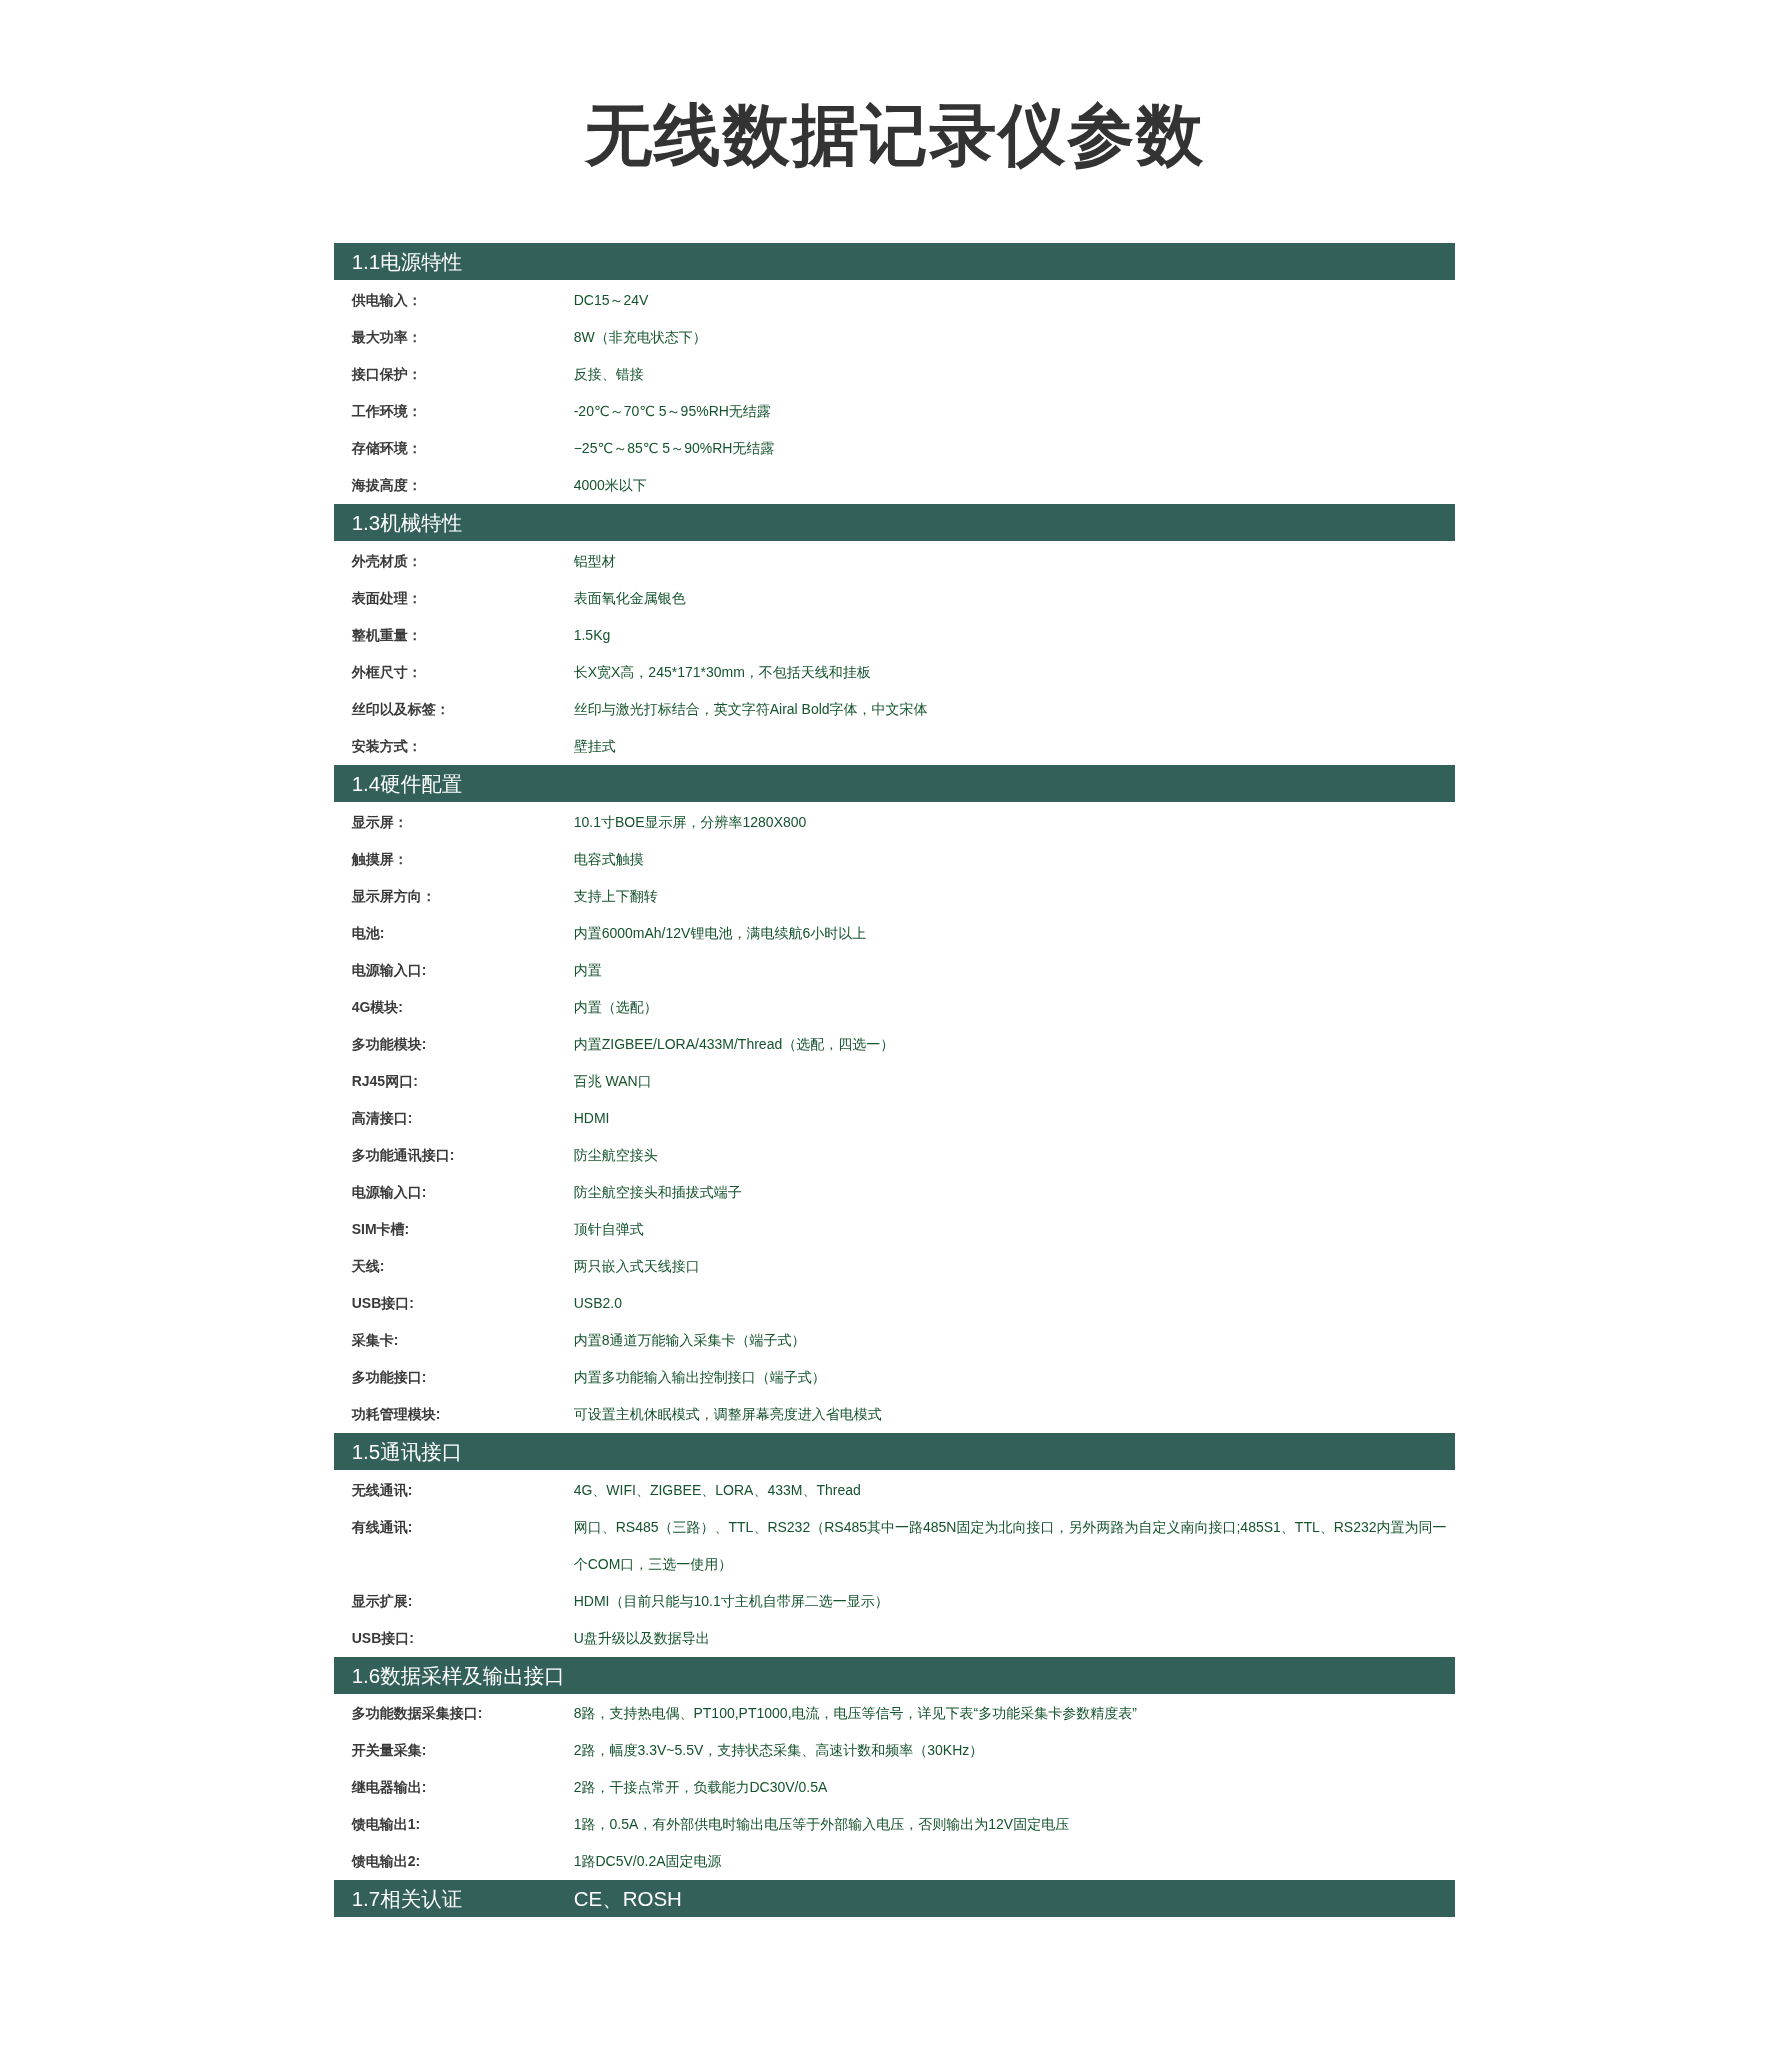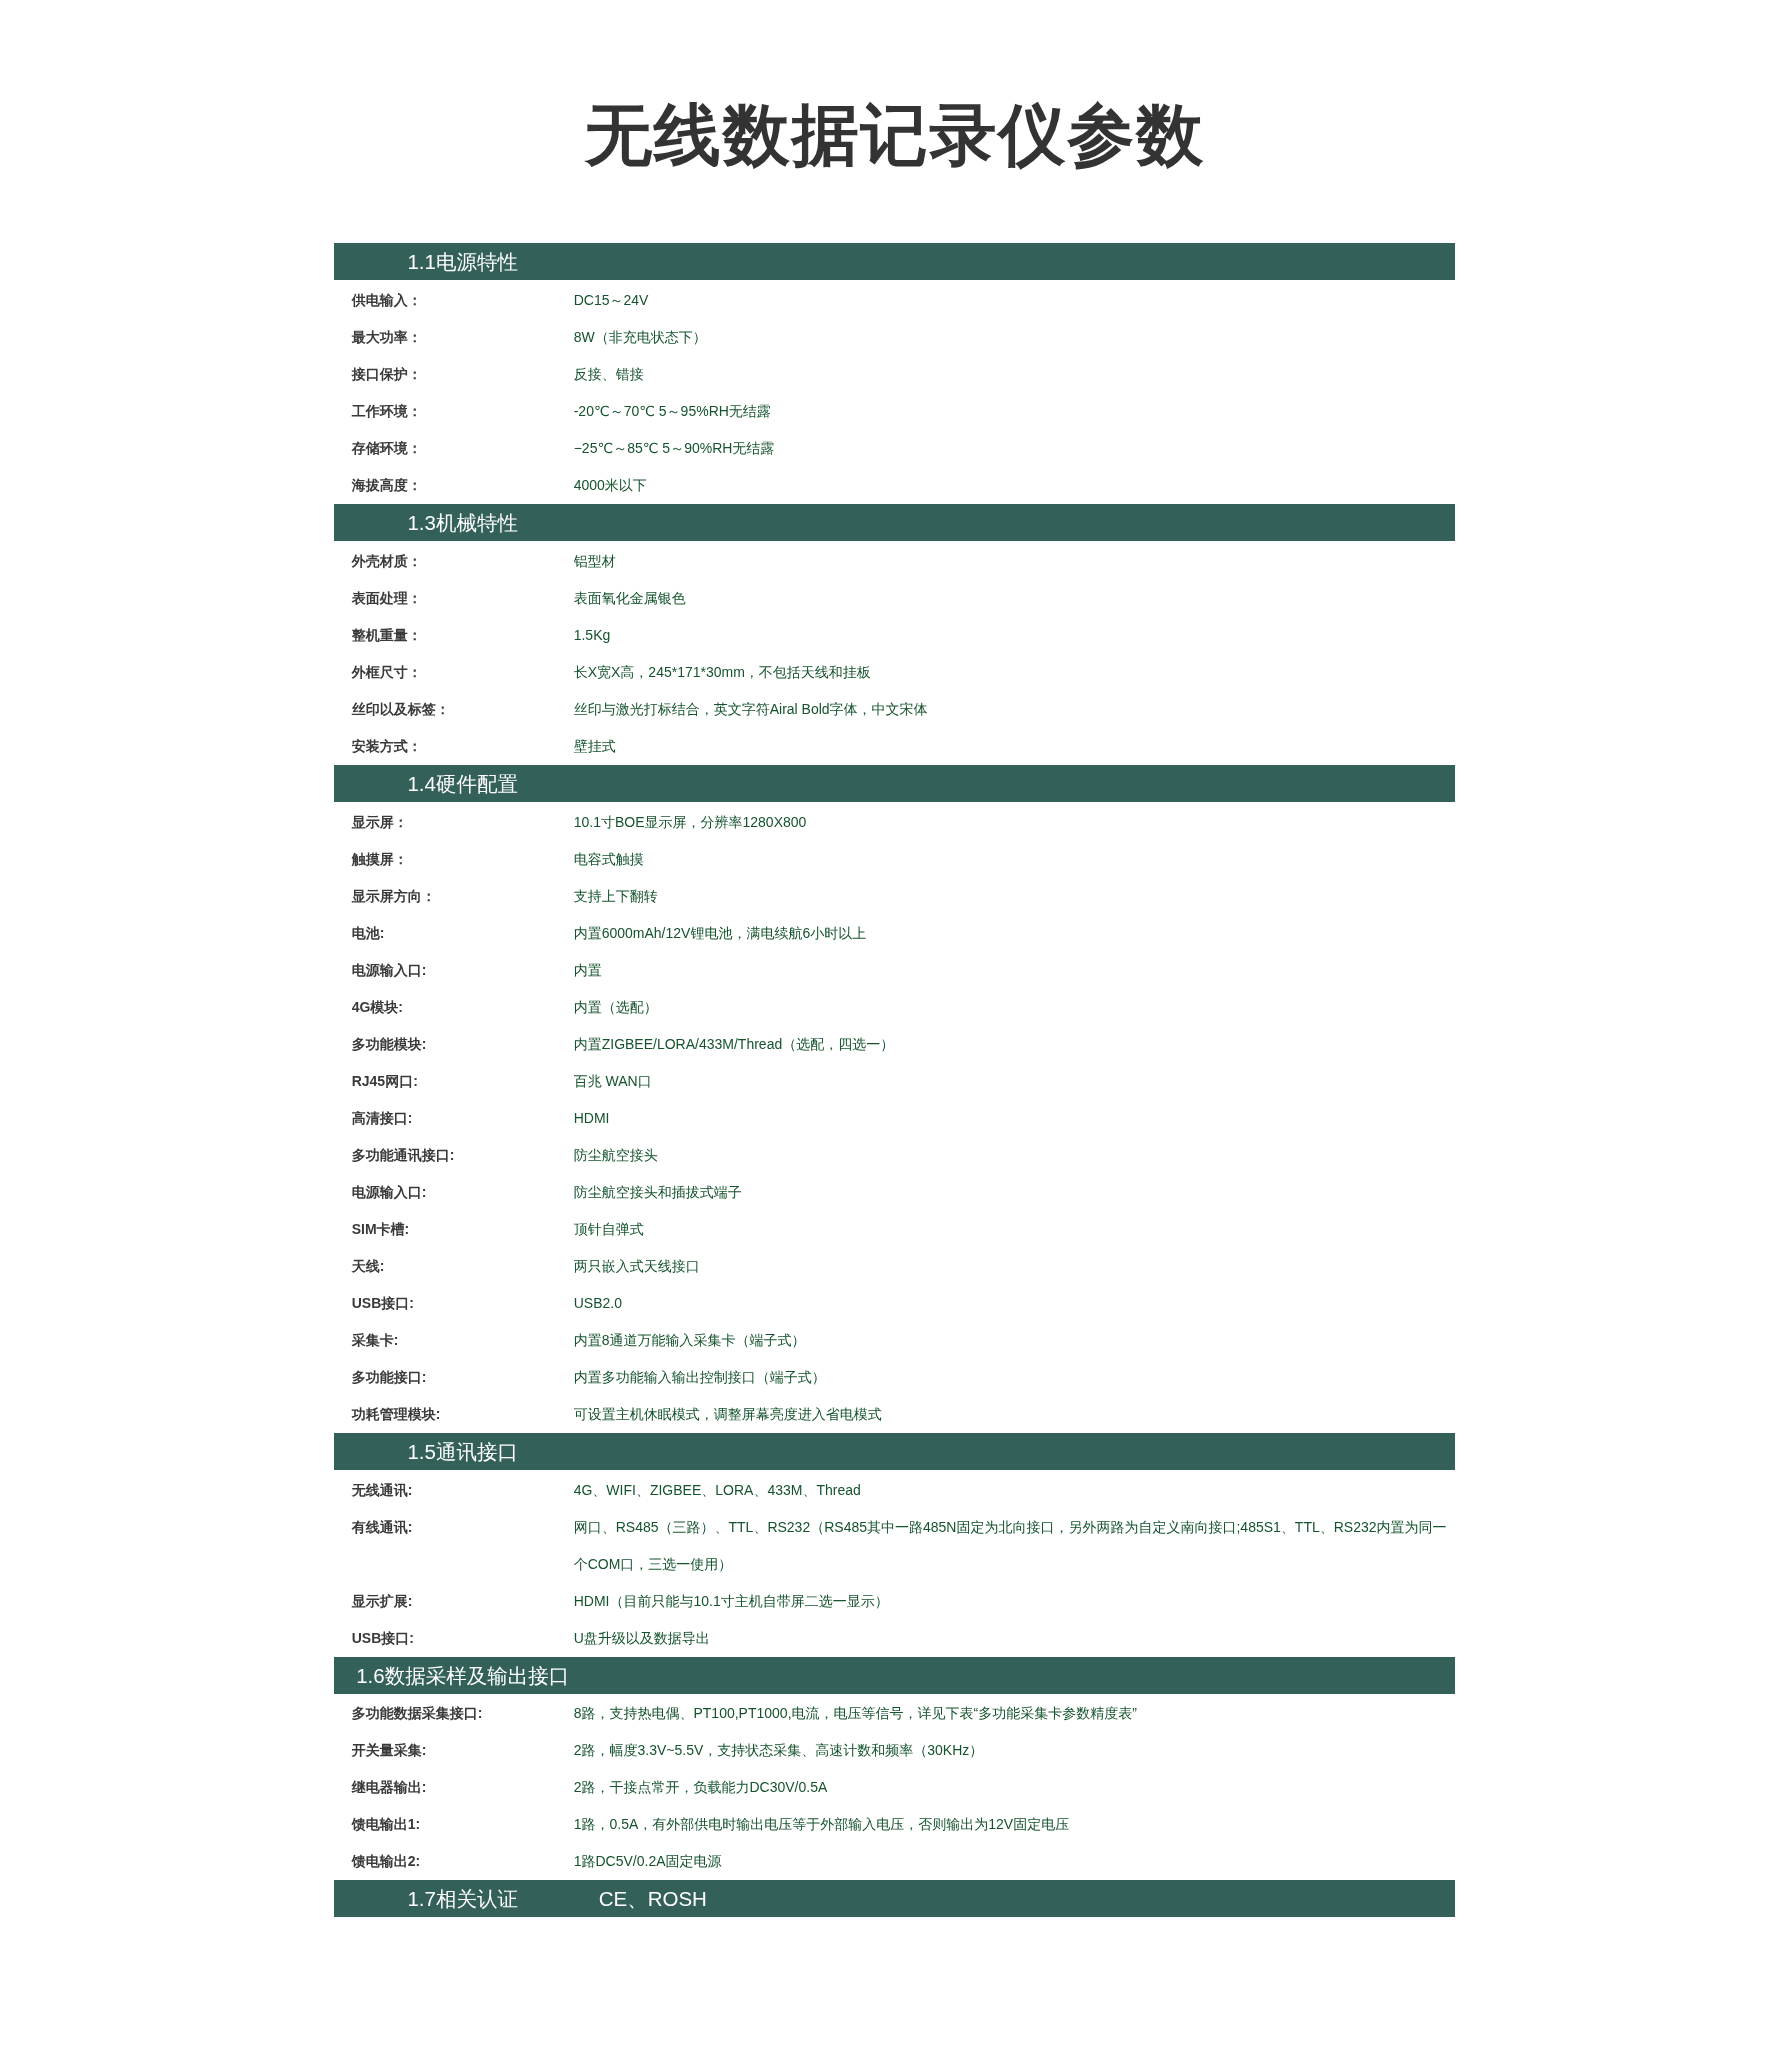--- a/index.html
+++ b/index.html
@@ -30,23 +30,22 @@
     font-size:20.5px;
     font-weight:500;
     display:flex;
     margin-bottom:1.9px;
   }
   .section-bar .bar-title{
     padding-left:17.7px;
     width:222px;
     flex:none;
     white-space:nowrap;
-    text-align:center;
-  }
-  .section-bar .bar-value{flex:1;margin-left:25px;}
+  }
+  .section-bar .bar-value{flex:1;}
   .spec-row{
     display:flex;
     padding-left:17.7px;
     min-height:37px;
     line-height:37px;
     font-size:14px;
   }
   .spec-row .label{
     width:222px;
     flex:none;

